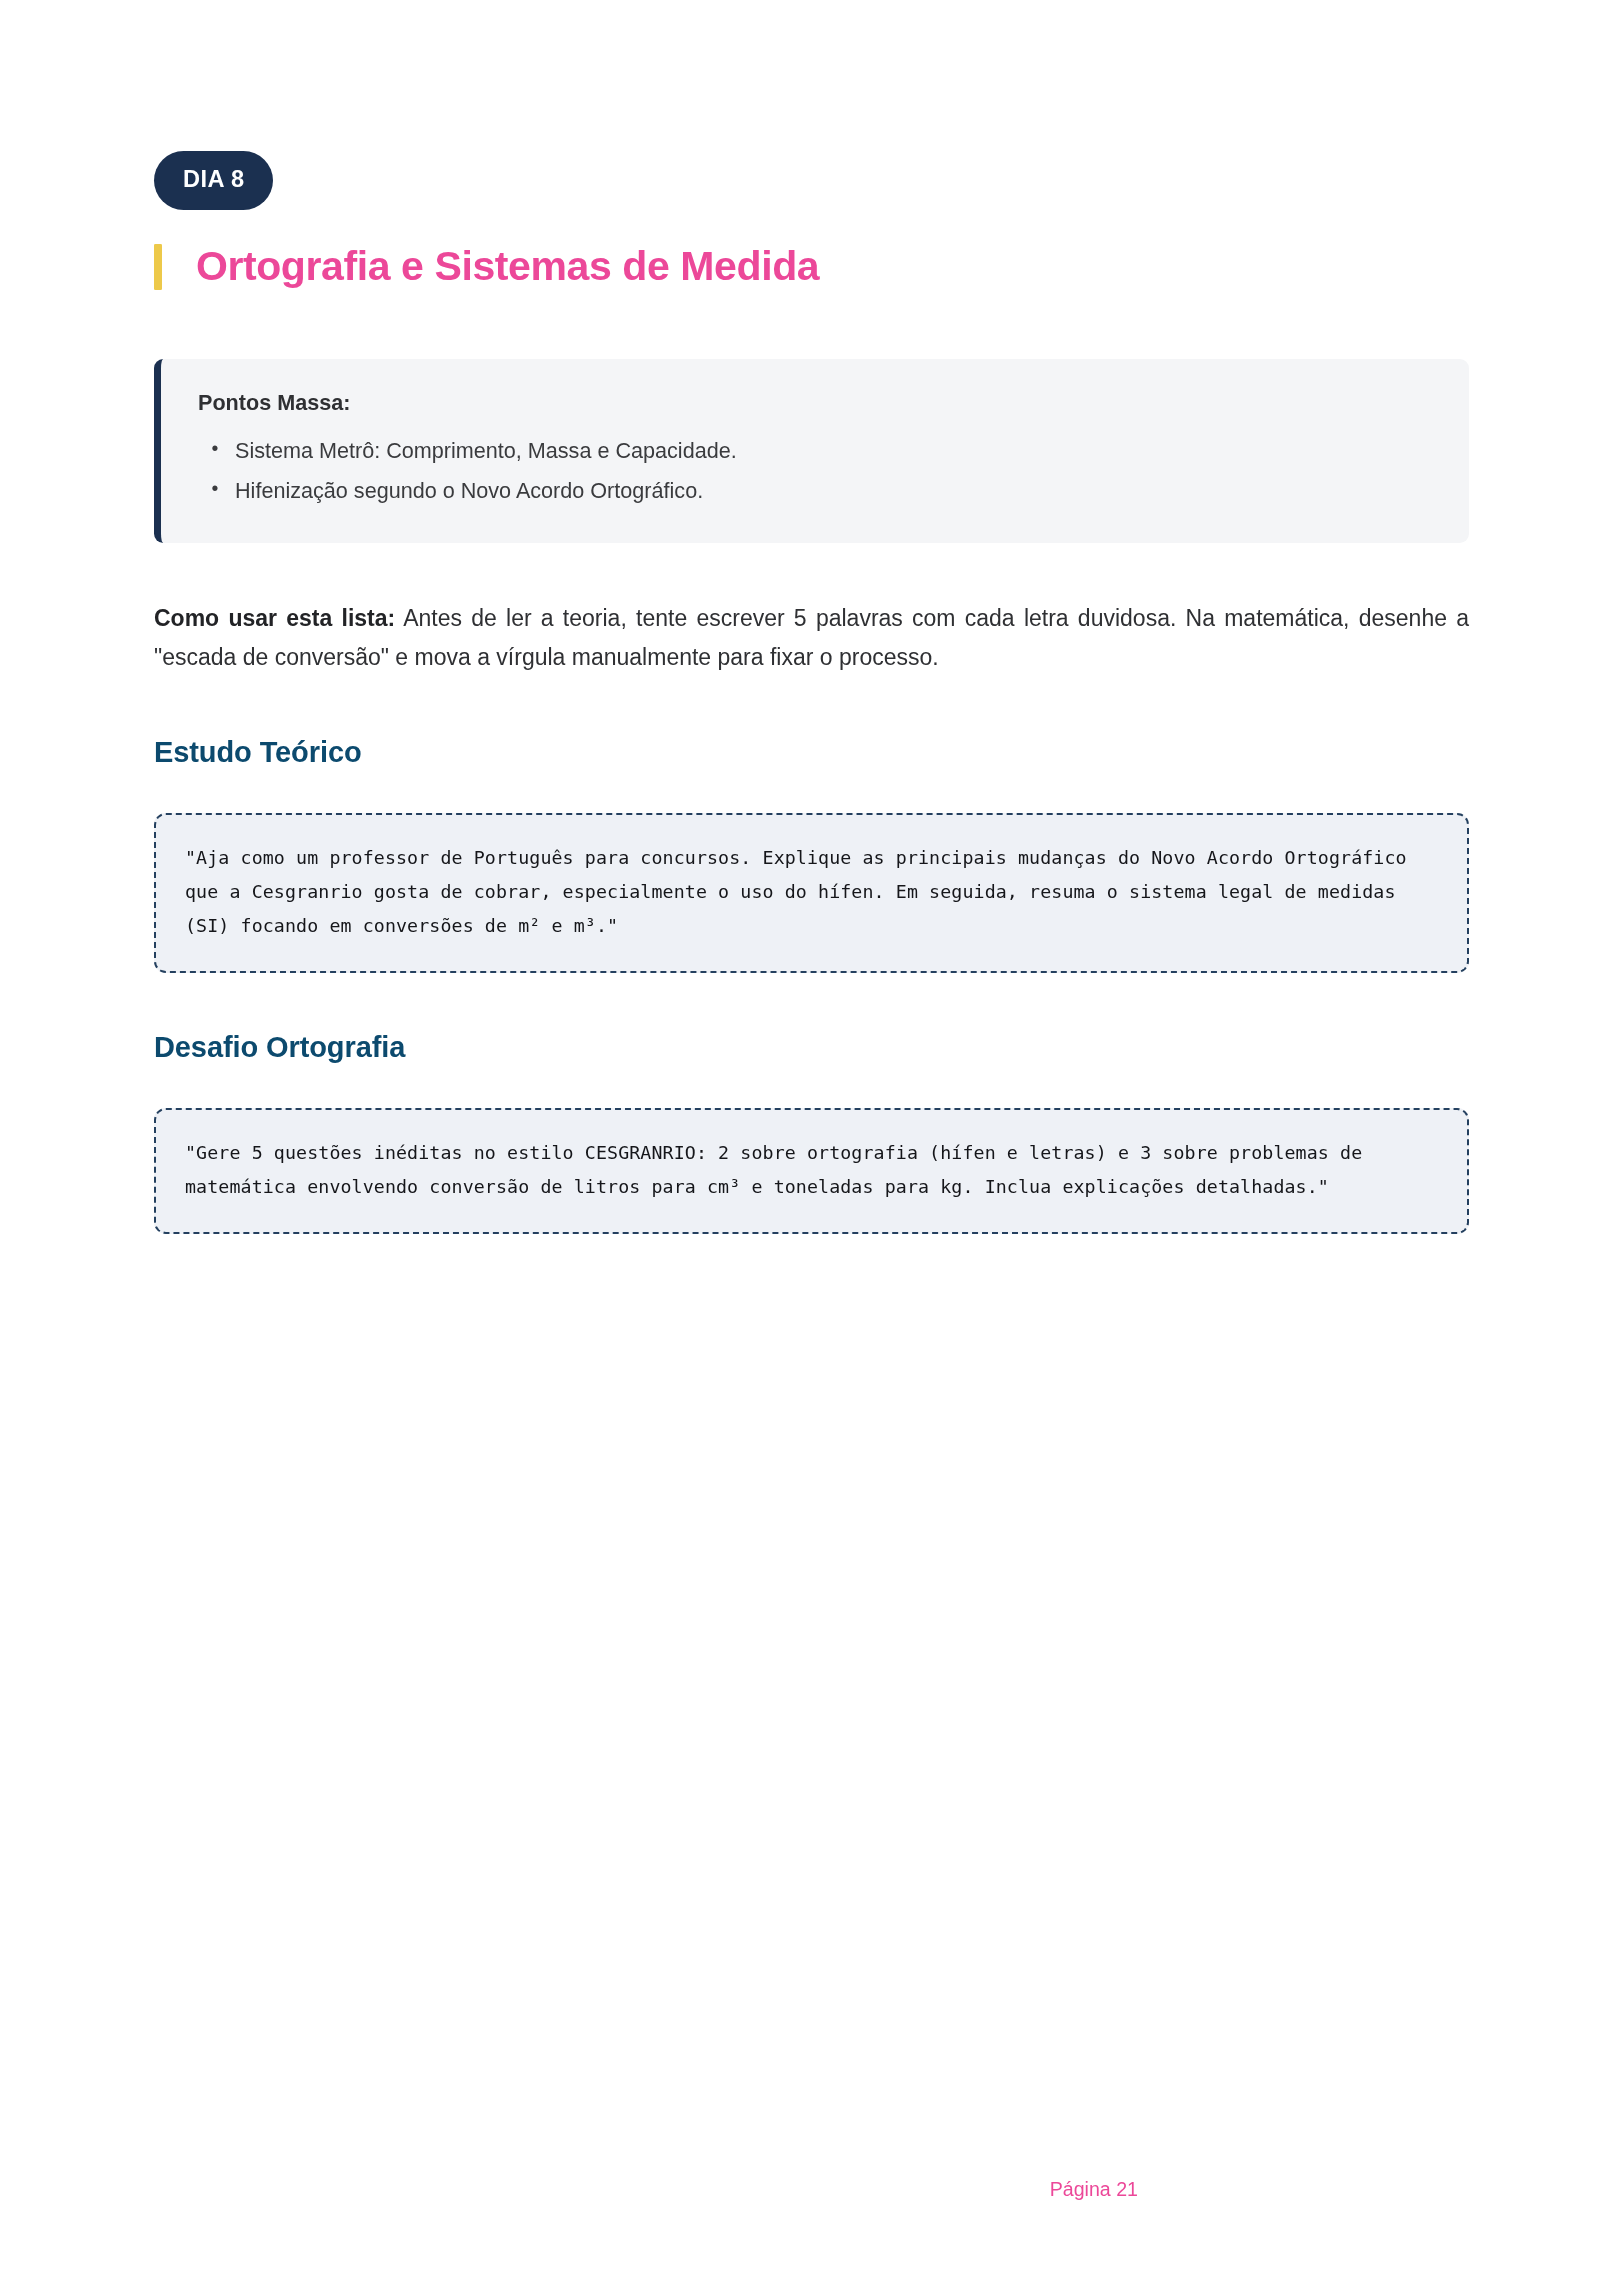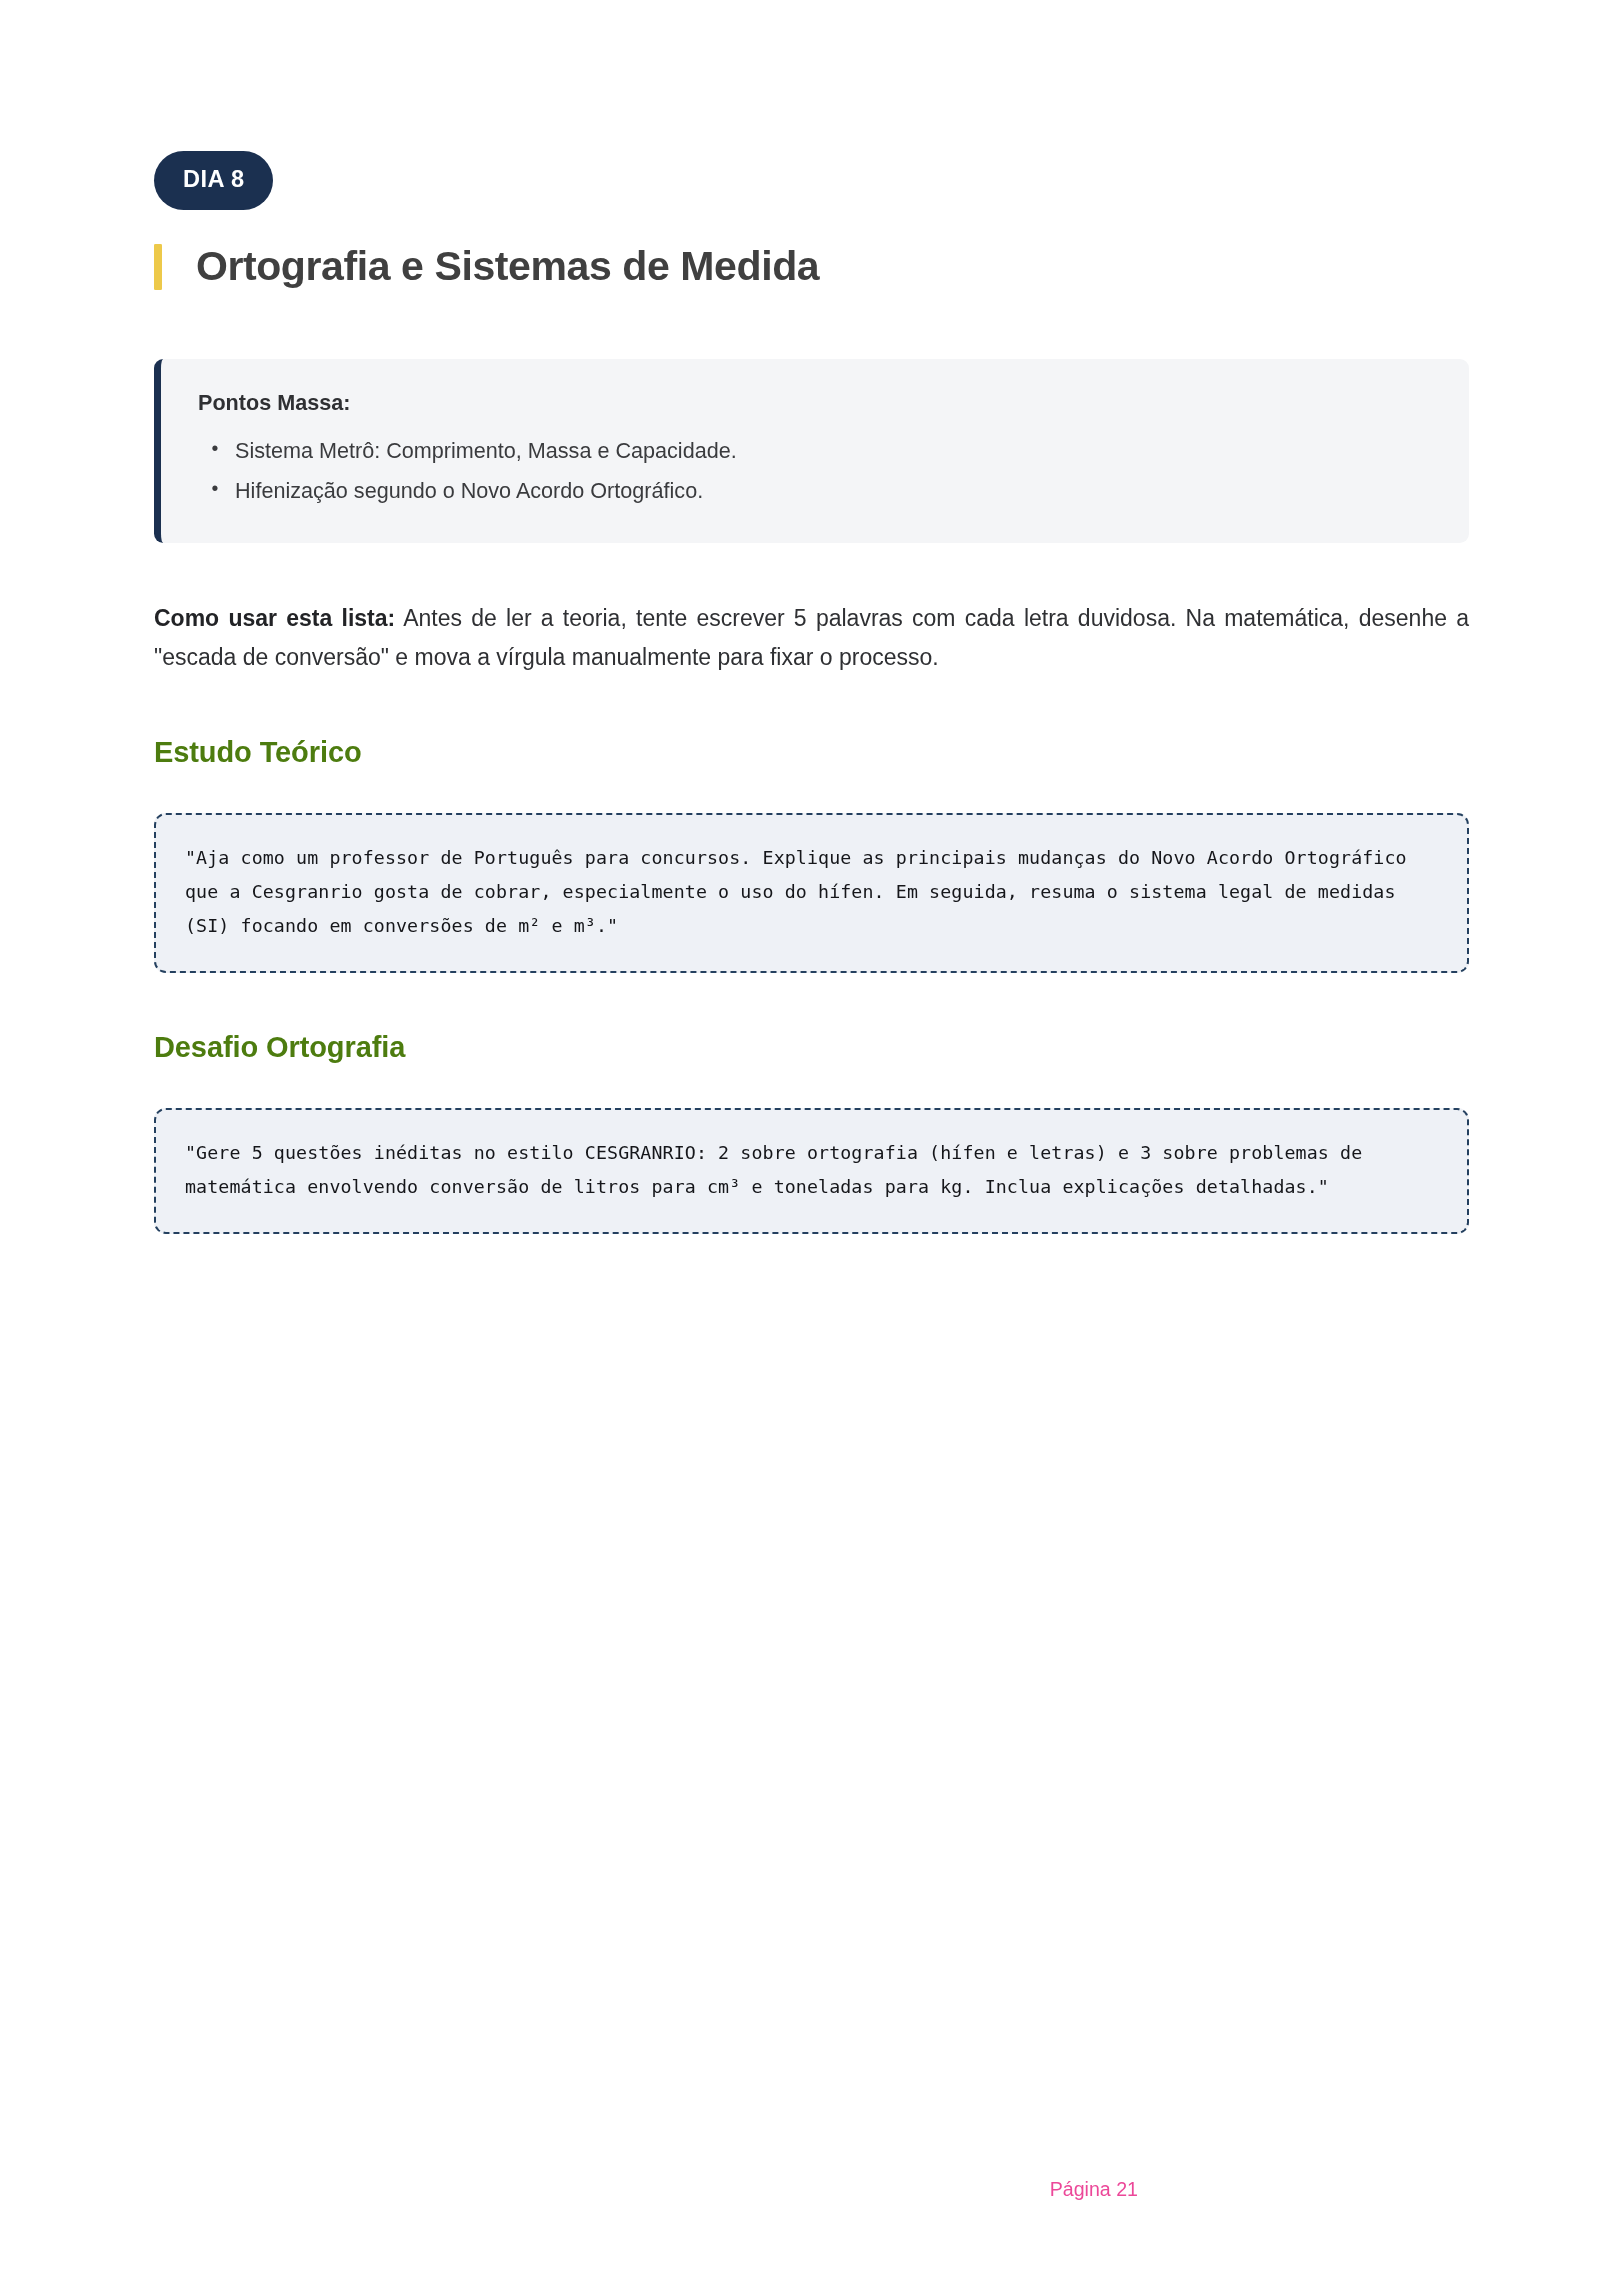--- a/index.html
+++ b/index.html
@@ -56,21 +56,21 @@
   .title-accent {
     width: 7.9px;
     background: #edc94a;
     border-radius: 1.3px;
     flex: 0 0 7.9px;
   }
   .title-text {
     margin: 0 0 0 34px;
     font-size: 41px;
     font-weight: bold;
-    color: #404040;
+    color: #ec4899;
     letter-spacing: -0.4px;
     line-height: 1.12;
     align-self: center;
   }
 
   
   .keypoints {
     margin-top: 69px;
     background: #f4f5f7;
     border-left: 7.2px solid #1b3050;
@@ -118,21 +118,21 @@
     font-weight: bold;
     color: #222326;
     margin-top: 16px;
   }
 
   
   .section-heading {
     margin: 56px 0 0 0;
     font-size: 29px;
     font-weight: bold;
-    color: #4d7c0f;
+    color: #0c4a6e;
     letter-spacing: -0.1px;
     line-height: 1.3;
   }
 
   
   .prompt-box {
     margin-top: 41px;
     background: #eef1f6;
     border: 2.6px dashed #24405f;
     border-radius: 11.8px;

